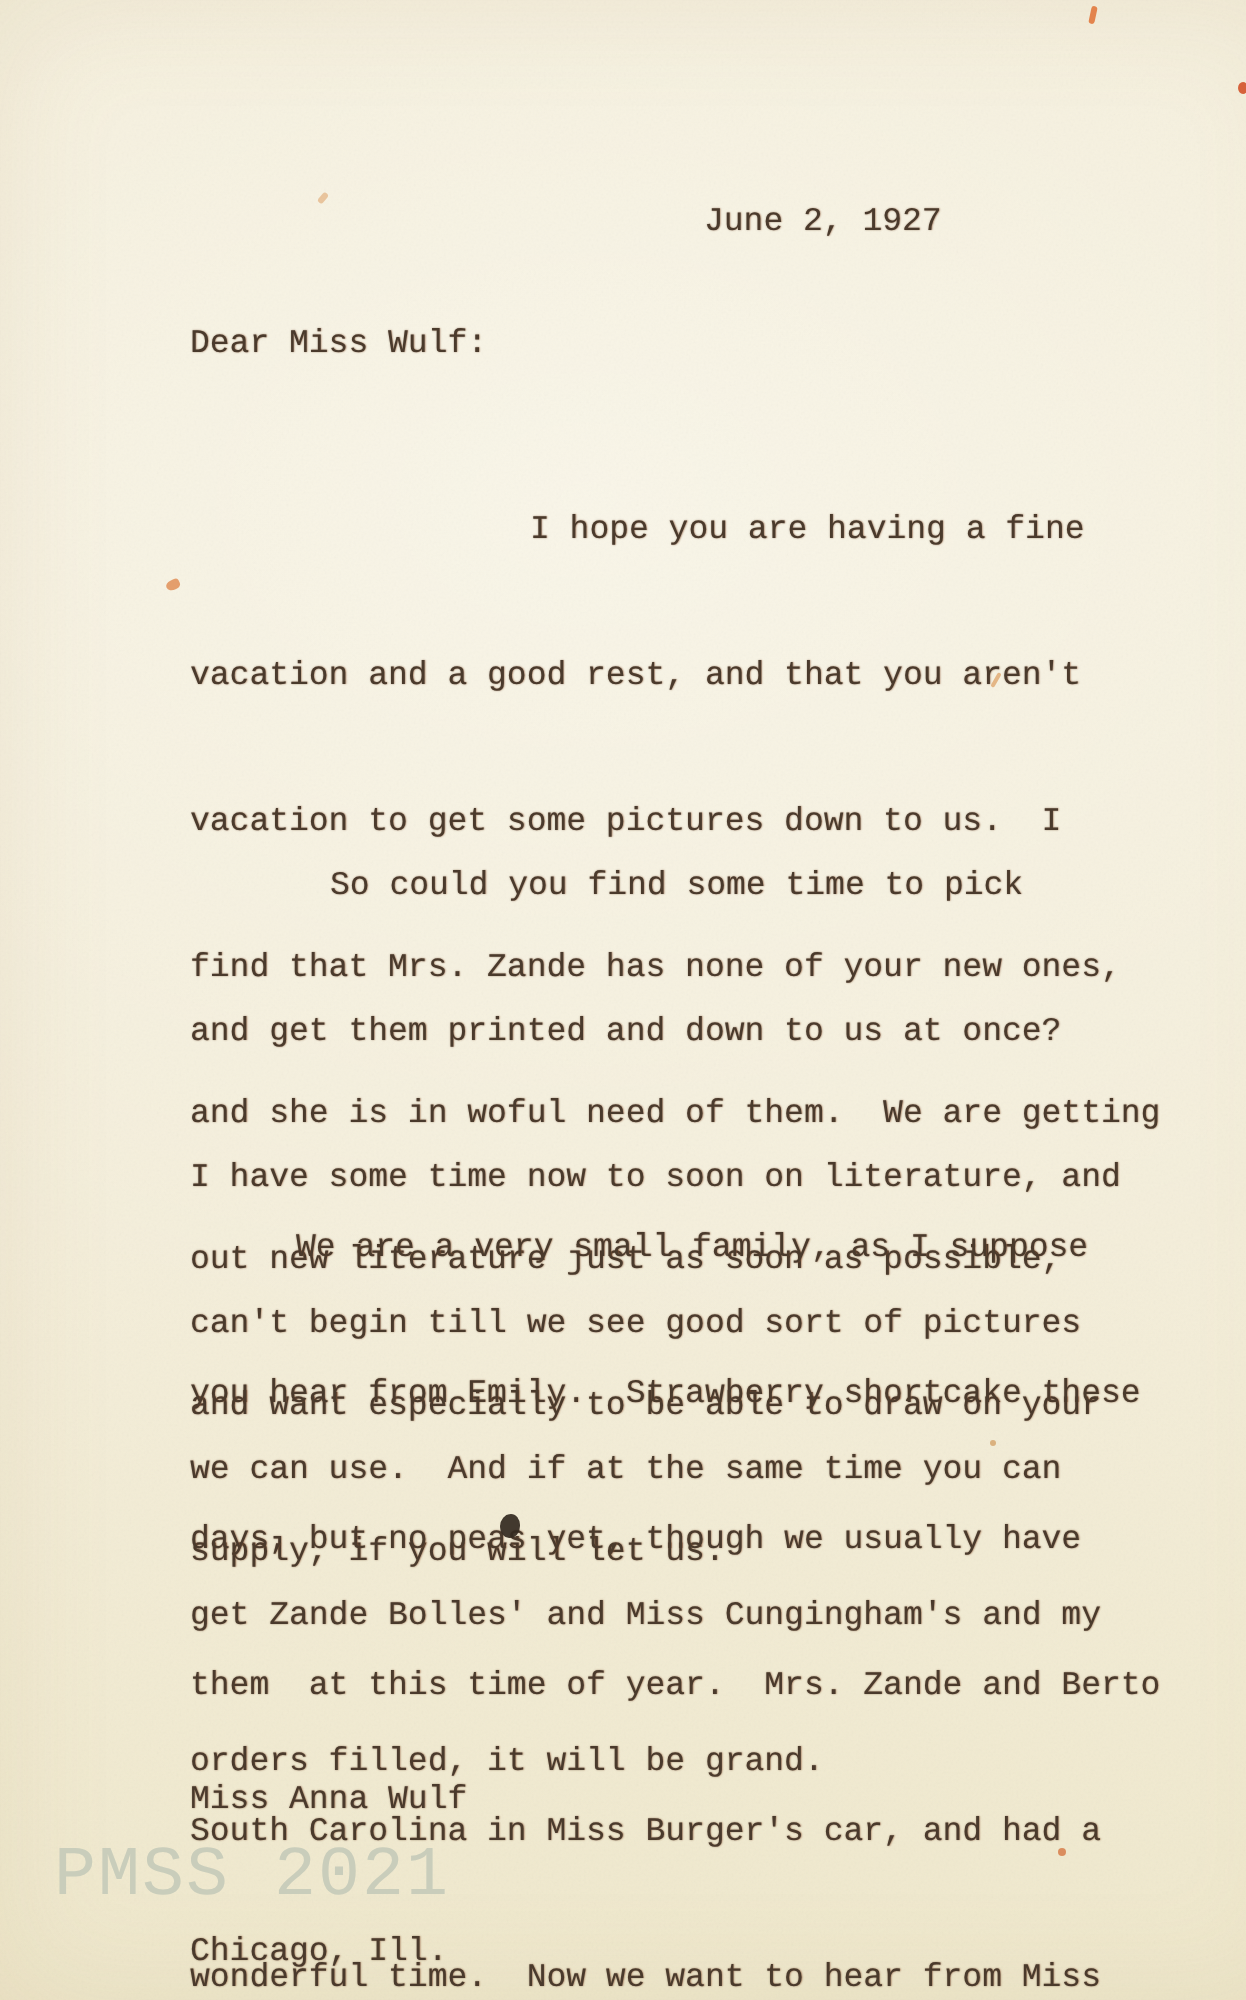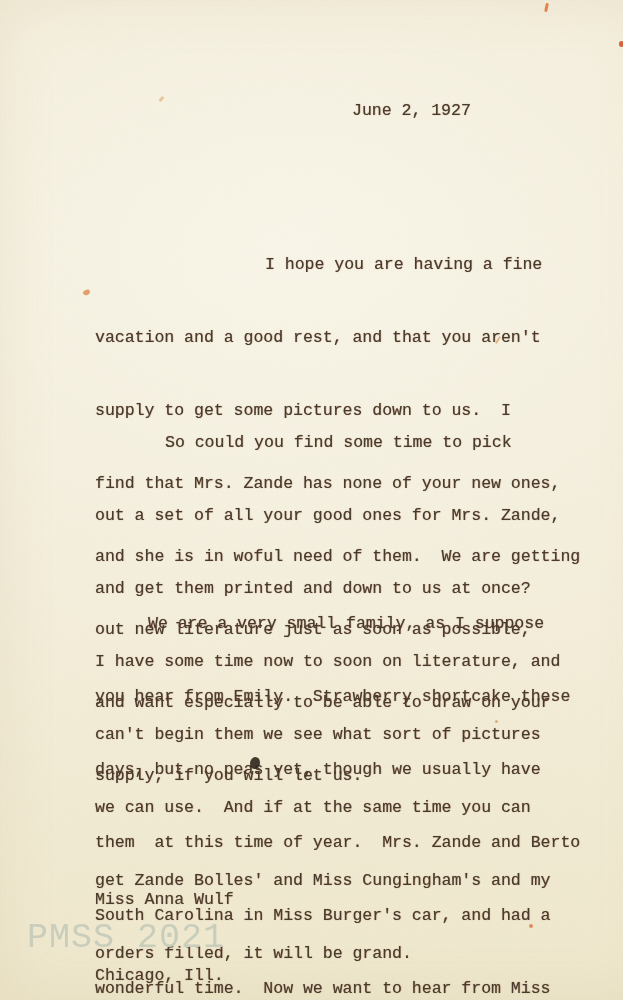--- a/index.html
+++ b/index.html
@@ -74,38 +74,38 @@
   <svg class="grain" width="623" height="1000" xmlns="http://www.w3.org/2000/svg">
     <filter id="noise">
       <feTurbulence type="fractalNoise" baseFrequency="0.8" numOctaves="2" stitchTiles="stitch"></feTurbulence>
       <feColorMatrix type="saturate" values="0"></feColorMatrix>
     </filter>
     <rect width="623" height="1000" filter="url(#noise)" opacity="0.05"></rect>
   </svg>
 
   <div class="typed" style="left:352px;top:101px">June 2, 1927</div>
 
+  <div class="typed" style="left:95px;top:162px">Dear Miss Wulf:</div>
 
   <section class="typed" style="left:95px;top:201px">
     <div class="ln ind-p1">I hope you are having a fine</div>
     <div class="ln">vacation and a good rest, and that you aren't</div>
-    <div class="ln">supply to get some pictures down to us.  I</div>
+    <div class="ln">vacation to get some pictures down to us.  I</div>
     <div class="ln">find that Mrs. Zande has none of your new ones,</div>
     <div class="ln">and she is in woful need of them.  We are getting</div>
     <div class="ln">out new literature just as soon as possible,</div>
     <div class="ln">and want especially to be able to draw on your</div>
     <div class="ln">supply, if you will let us.</div>
   </section>
 
   <section class="typed" style="left:95px;top:379px">
     <div class="ln ind-p2">So could you find some time to pick</div>
-    <div class="ln">out a set of all your good ones for Mrs. Zande,</div>
     <div class="ln">and get them printed and down to us at once?</div>
     <div class="ln">I have some time now to soon on literature, and</div>
-    <div class="ln">can't begin them we see what sort of pictures</div>
+    <div class="ln">can't begin till we see good sort of pictures</div>
     <div class="ln">we can use.  And if at the same time you can</div>
     <div class="ln">get Zande Bolles' and Miss Cungingham's and my</div>
     <div class="ln">orders filled, it will be grand.</div>
   </section>
 
   <section class="typed" style="left:95px;top:560px">
     <div class="ln ind-p3">We are a very small family, as I suppose</div>
     <div class="ln">you hear from Emily.  Strawberry shortcake these</div>
     <div class="ln">days, but no peas yet, though we usually have</div>
     <div class="ln">them  at this time of year.  Mrs. Zande and Berto</div>

